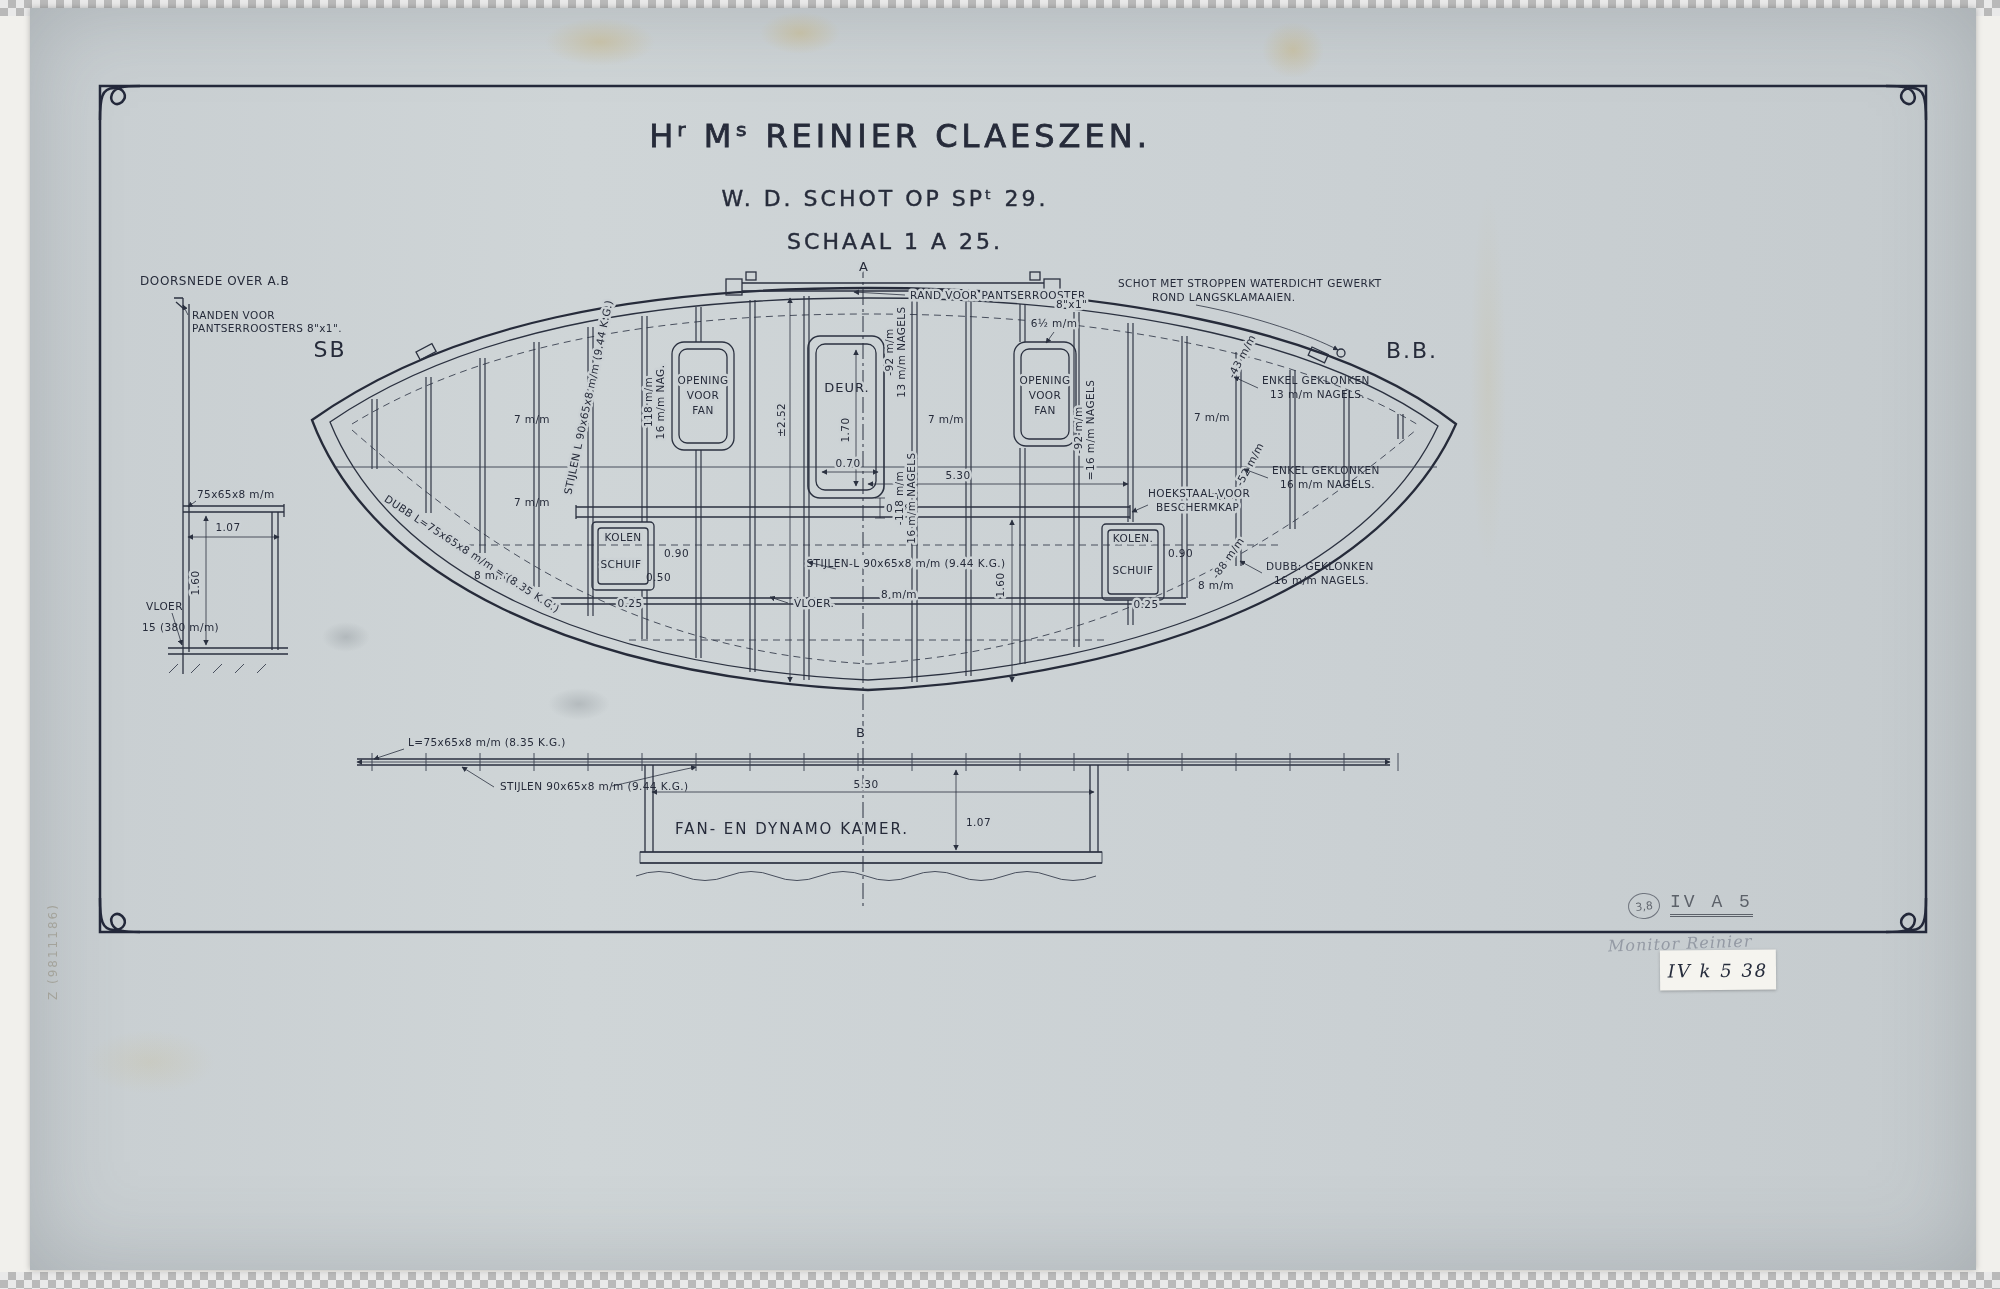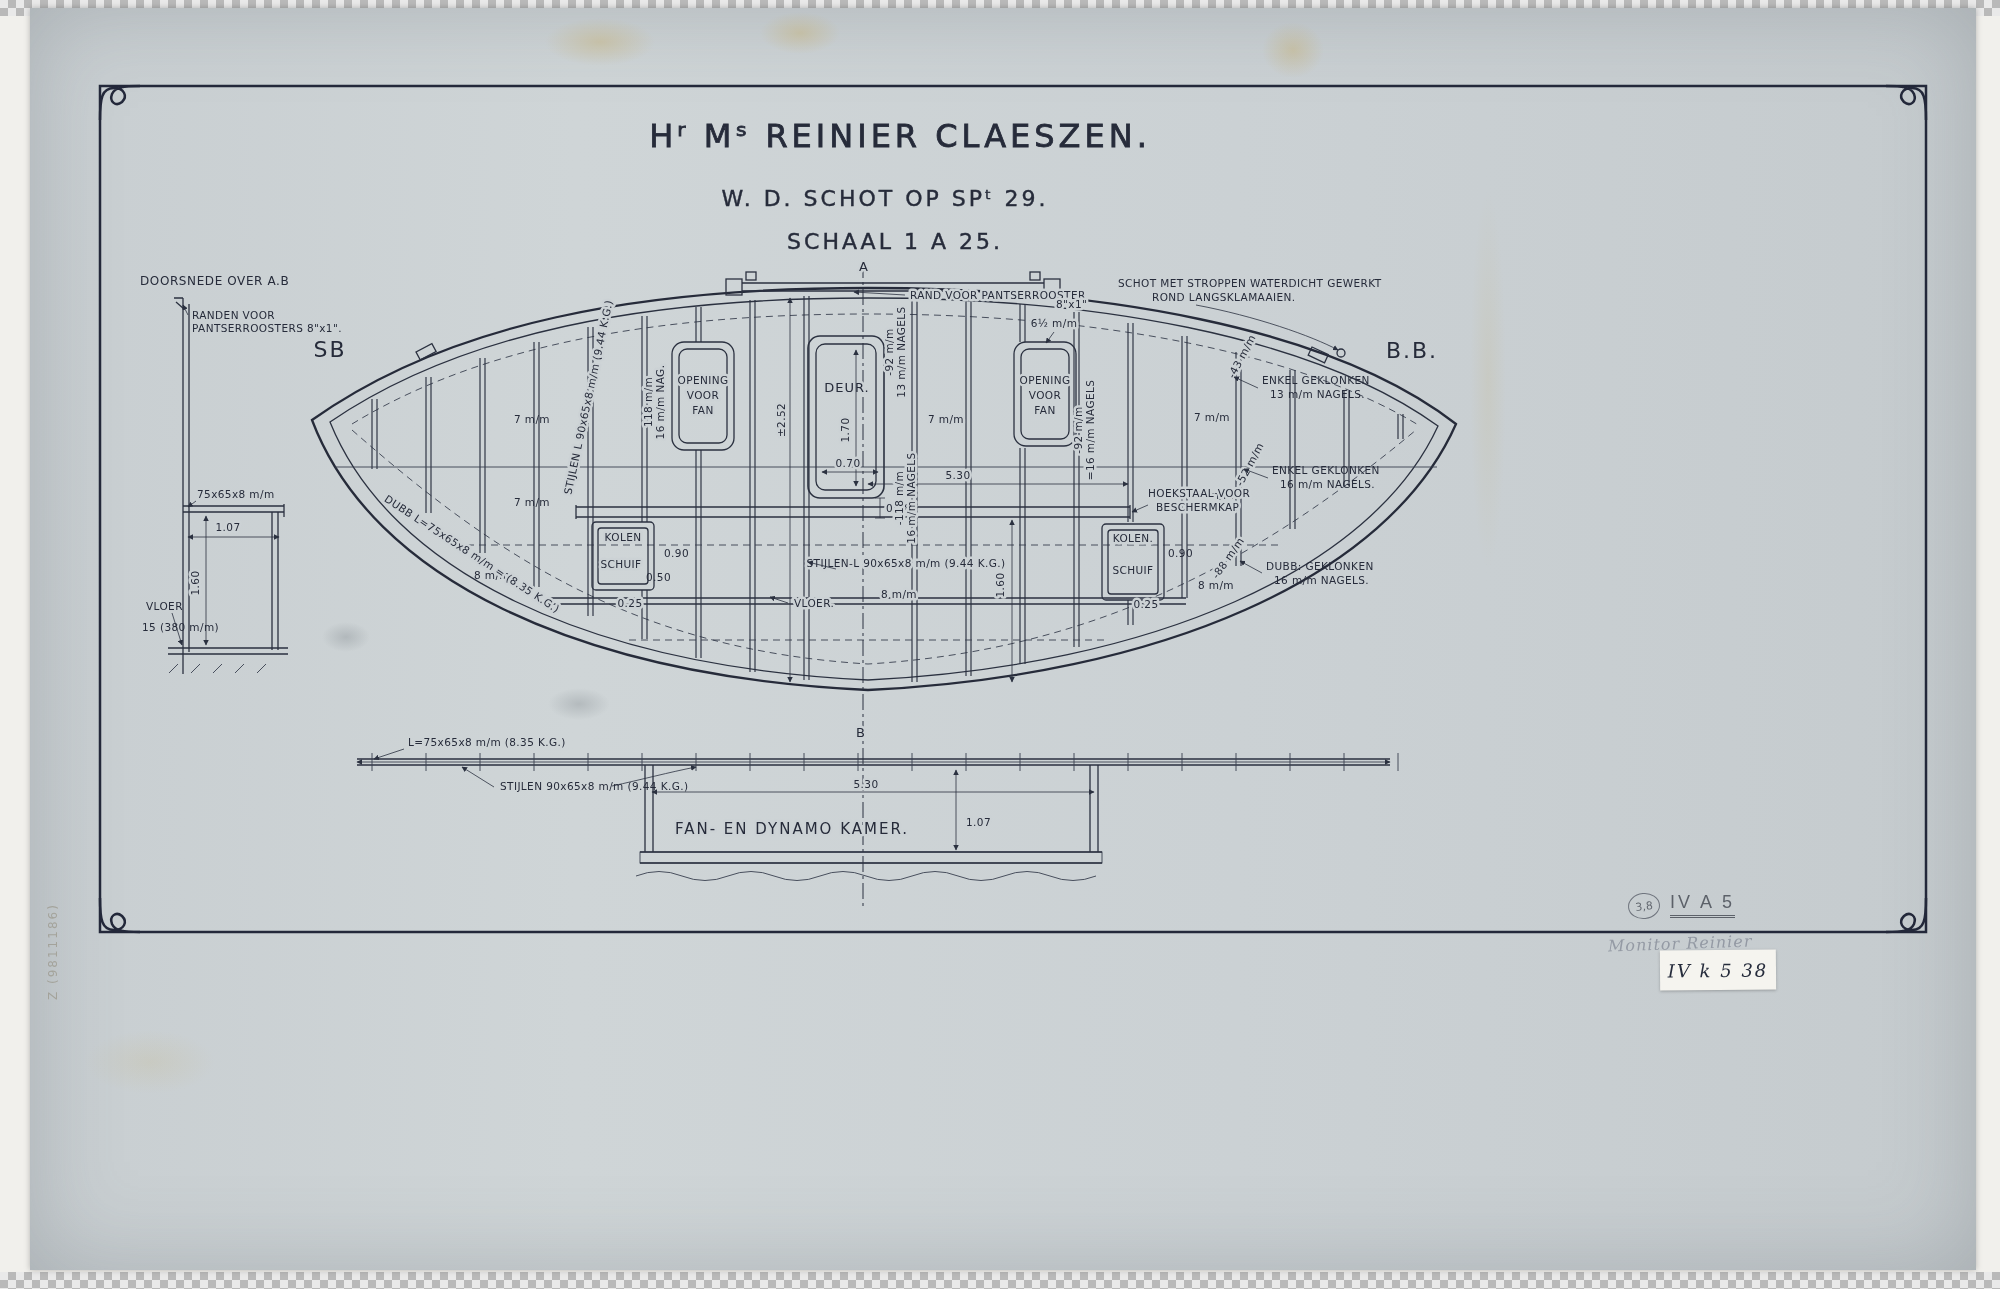--- a/index.html
+++ b/index.html
@@ -43,21 +43,21 @@
   .dim{stroke:#2b3140;stroke-width:.8;fill:none;}
   .frame{stroke:#23283a;stroke-width:2.5;fill:none;}
   
   .stamp{position:absolute;color:#4a4f58;}
   .stamp-circle{
     left:1628px;top:893px;width:30px;height:24px;border:1.5px solid #5a5f6a;
     border-radius:50%;font-size:11px;display:flex;align-items:center;justify-content:center;
     transform:rotate(-6deg);opacity:.8;
   }
   .stamp-iva5{
-    left:1670px;top:892px;font-family:Liberation Sans, sans-serif;font-size:18px;letter-spacing:3px;
+    left:1670px;top:892px;font-family:Liberation Mono, monospace;font-size:18px;letter-spacing:3px;
     border-bottom:3px double #4a4f58;padding-bottom:2px;opacity:.85;
   }
   .stamp-hand{
     left:1608px;top:934px;font-family:"DejaVu Serif",serif;font-style:italic;font-size:16px;
     color:#6a7080;opacity:.55;transform:rotate(-2deg);letter-spacing:1px;
   }
   .stamp-label{
     left:1660px;top:950px;width:116px;height:40px;background:#f5f4ef;
     box-shadow:0 1px 3px rgba(0,0,0,.25);display:flex;align-items:center;justify-content:center;
     font-family:"DejaVu Serif",serif;font-style:italic;font-size:18px;color:#262c3c;

